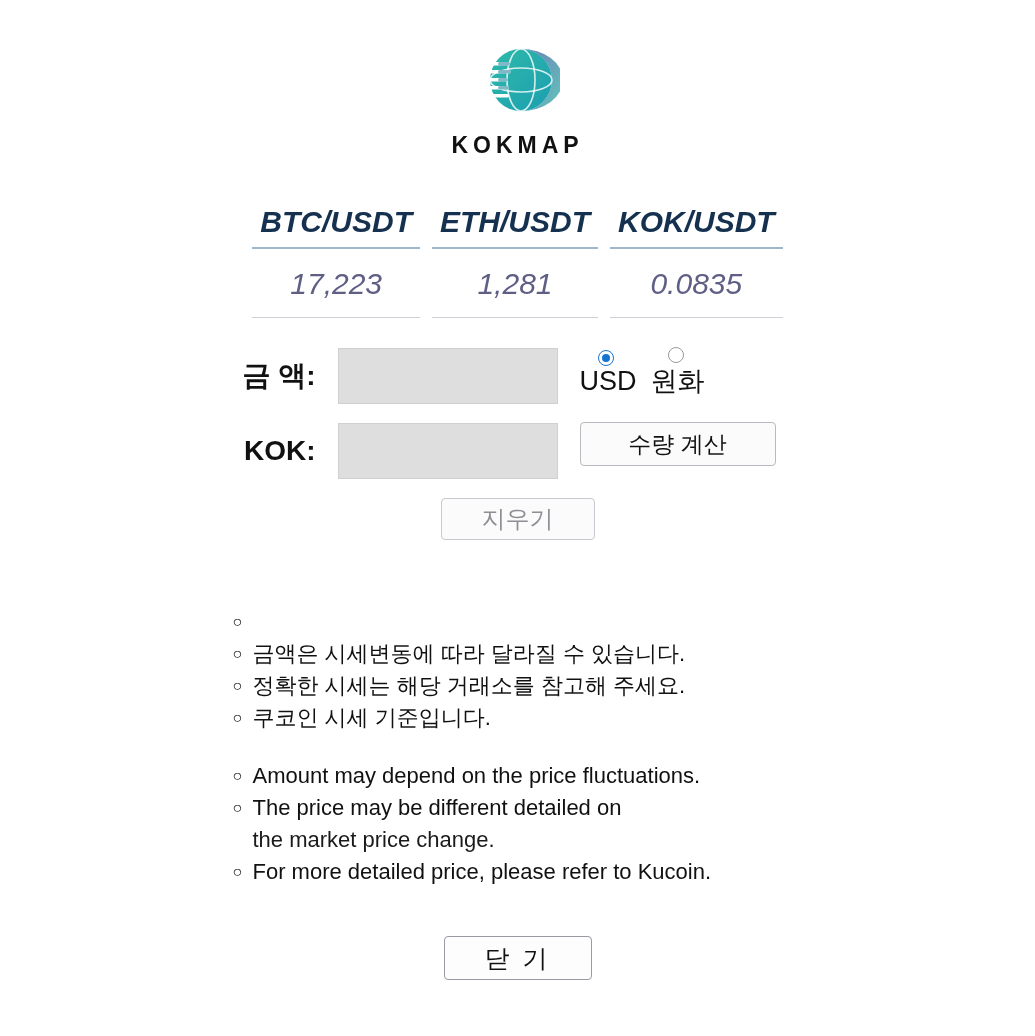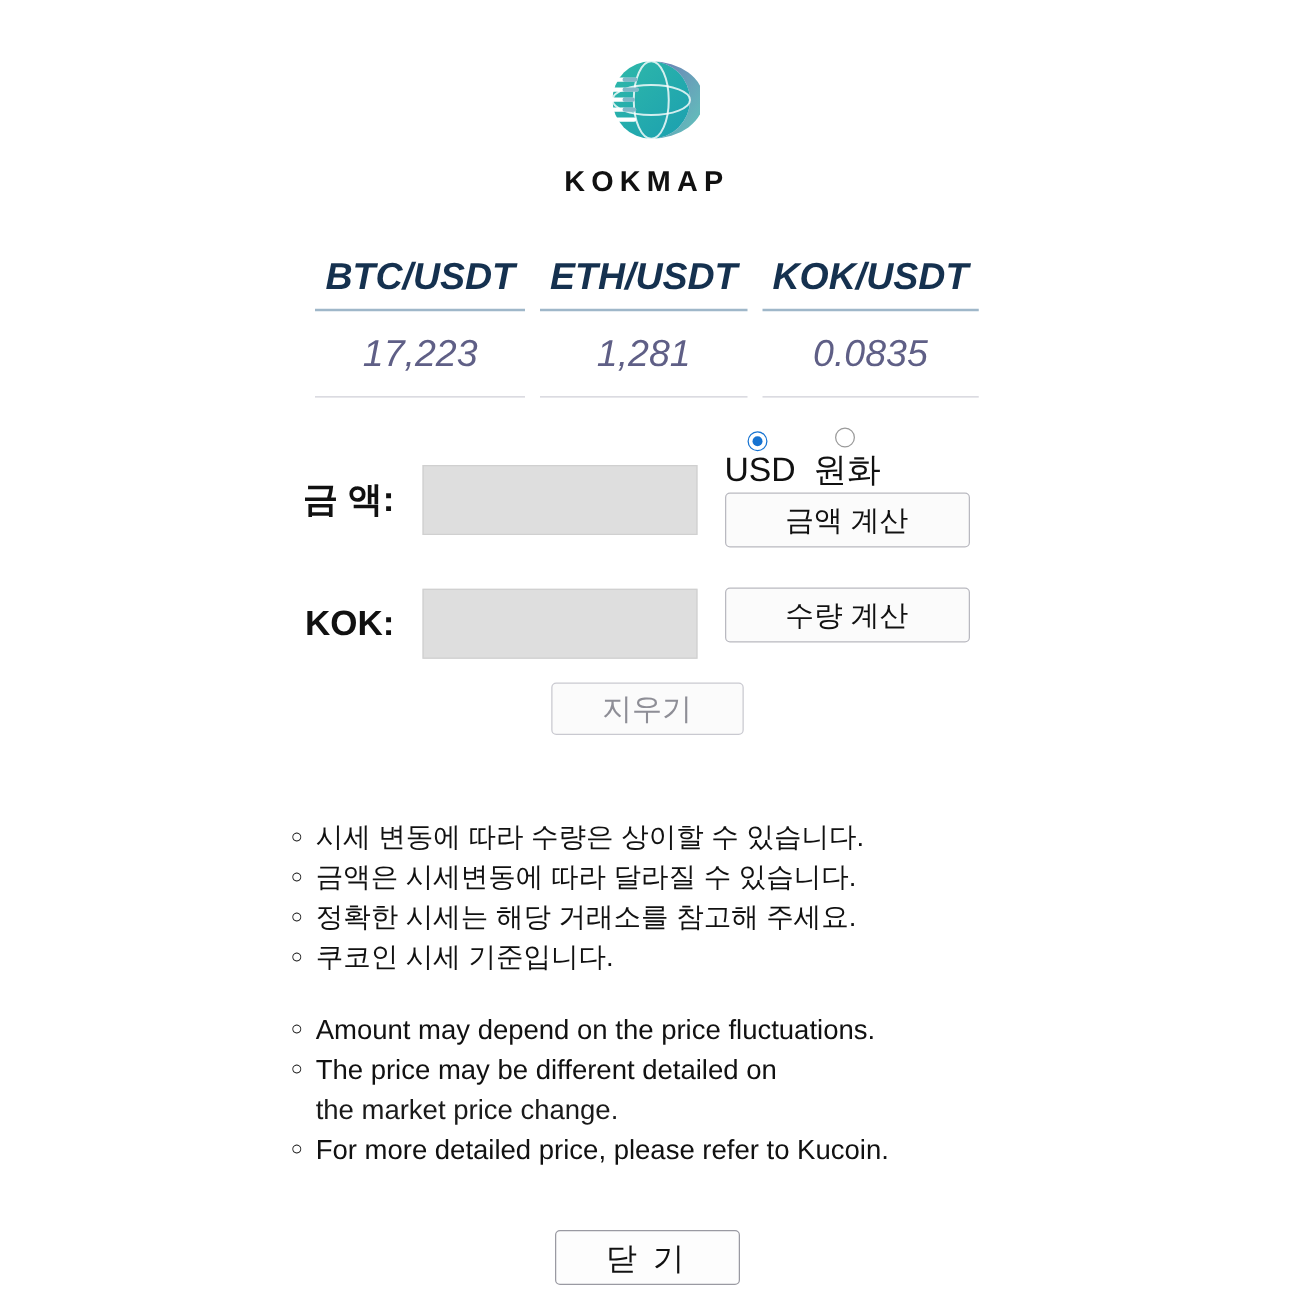--- a/index.html
+++ b/index.html
@@ -297,41 +297,39 @@
         <div class="radio-row">
           <div class="radio-item">
             <span class="radio-dot checked"></span>
             <span class="radio-label">USD</span>
           </div>
           <div class="radio-item">
             <span class="radio-dot"></span>
             <span class="radio-label">원화</span>
           </div>
         </div>
-        <button class="calc-btn">금액 계산</button>
       </div>
     </div>
 
     <div class="form-row">
       <div class="form-label">KOK:</div>
       <input class="form-input" type="text" placeholder="" style="">
       <div class="right-col">
         <button class="calc-btn">수량 계산</button>
       </div>
     </div>
 
     <div class="clear-wrap">
       <button class="clear-btn">지우기</button>
     </div>
   </div>
 
   <div class="notes">
     <div class="note-line">
       <span class="note-bullet">○</span>
-      <span>시세 변동에 따라 수량은 상이할 수 있습니다.</span>
     </div>
     <div class="note-line">
       <span class="note-bullet">○</span>
       <span>금액은 시세변동에 따라 달라질 수 있습니다.</span>
     </div>
     <div class="note-line">
       <span class="note-bullet">○</span>
       <span>정확한 시세는 해당 거래소를 참고해 주세요.</span>
     </div>
     <div class="note-line">

